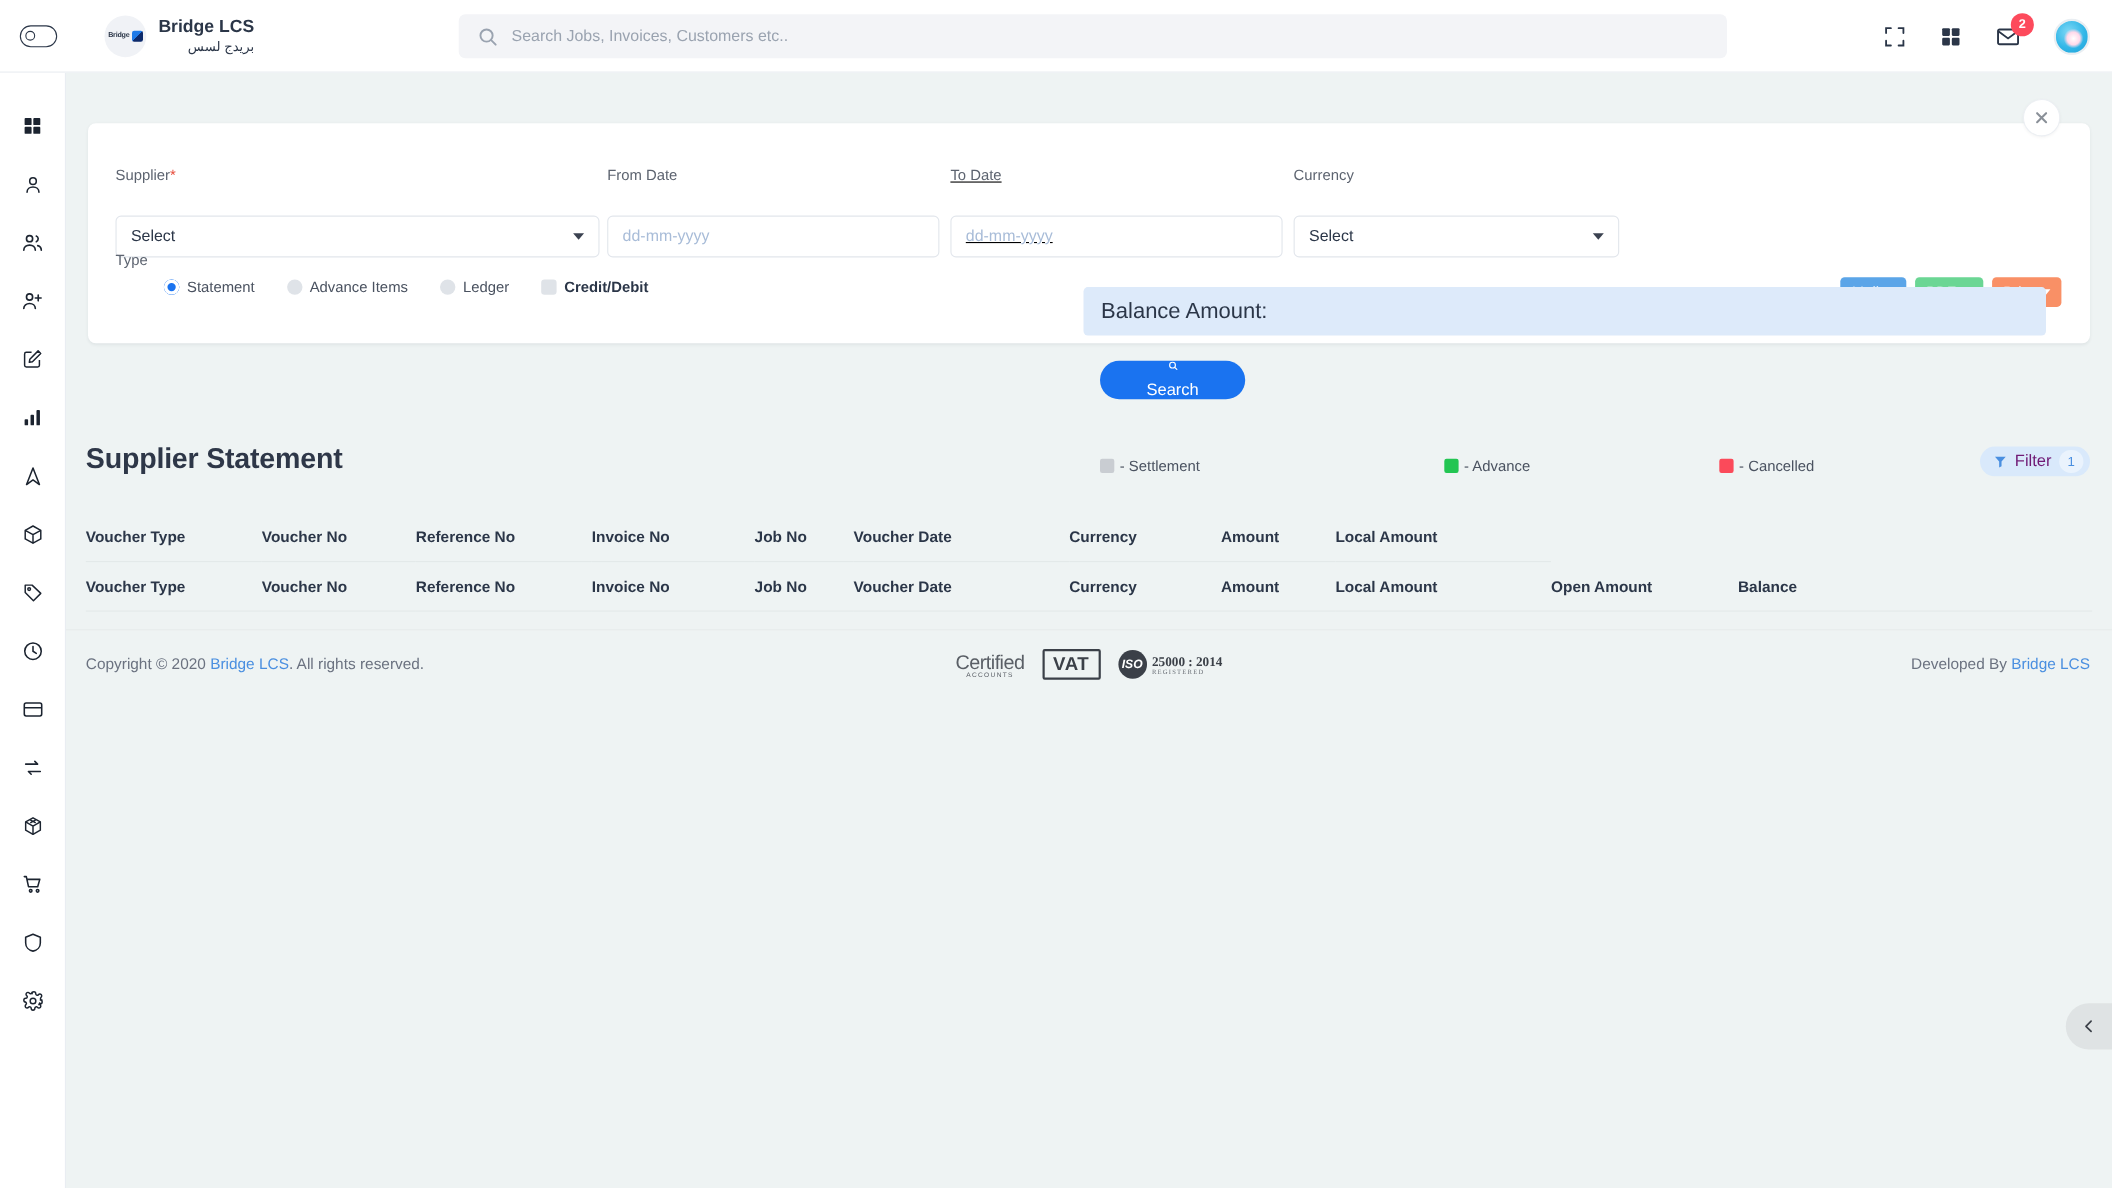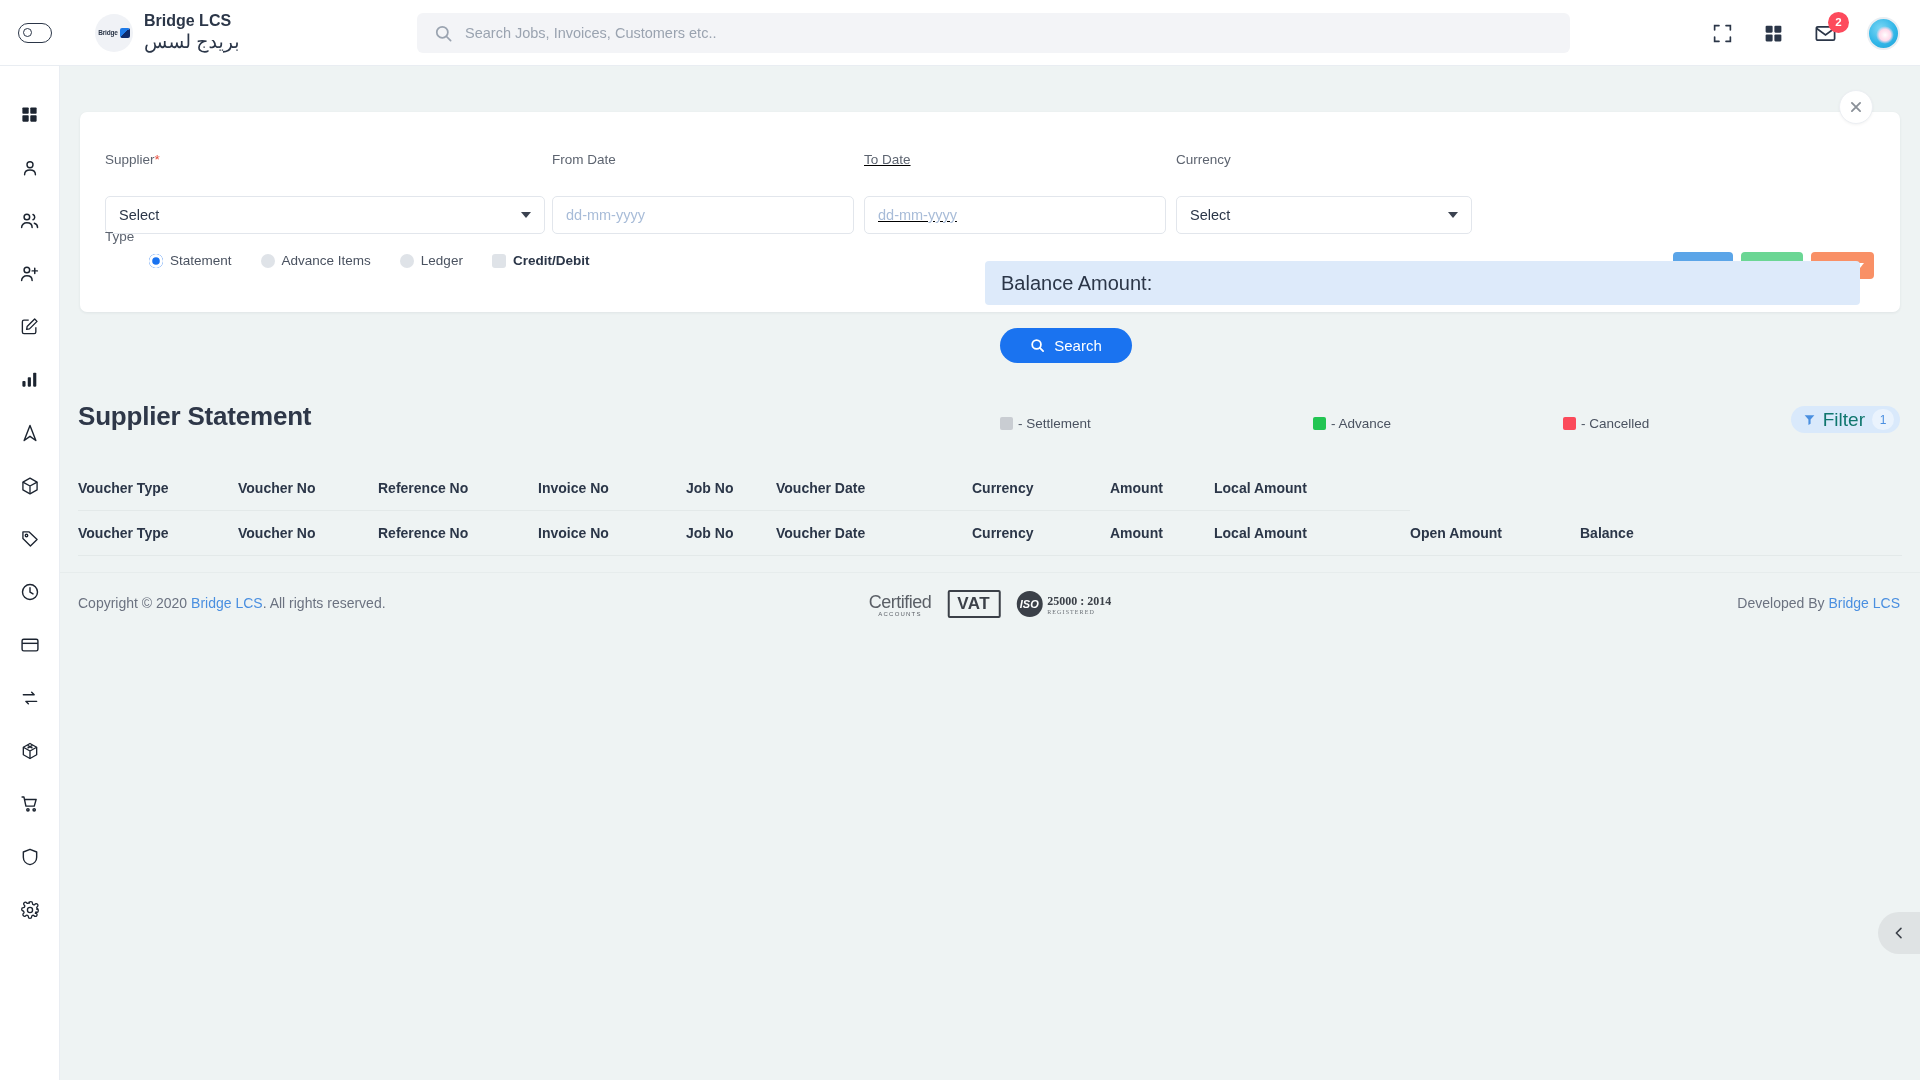--- a/index.html
+++ b/index.html
@@ -25,21 +25,21 @@
   .brand { display: flex; align-items: center; margin-left: 43px; }
   .brand-logo {
     width: 38px; height: 38px; border-radius: 50%; background: #f0f2f6;
     display: flex; align-items: center; justify-content: center;
   }
   .brand-logo .lg { display:flex; align-items:center; gap:2px; }
   .brand-logo .lg-txt { font-size: 6.5px; font-weight: bold; color:#2b3648; letter-spacing:-.2px;}
   .brand-logo .lg-sq { width: 10px; height: 10px; background: linear-gradient(135deg,#1e7ae8 50%,#0d2a6b 50%); border-radius:2px;}
   .brand-text { margin-left: 11px; line-height: 1.18; }
   .brand-name { font-size: 16px; color: #2b3648; font-weight: 600; }
-  .brand-ar { font-size: 19px; color: #2b3648; direction: rtl; }
+  .brand-ar { font-size: 12px; color: #2b3648; direction: rtl; }
 
   .searchwrap {
     position: absolute; left: 417px; top: 13px; width: 1153px; height: 40px;
     background: #f3f4f7; border-radius: 6px; display: flex; align-items: center;
   }
   .searchwrap svg { margin-left: 17px; }
   .search-input {
     border: 0; outline: none; background: transparent; margin-left: 12px;
     font-size: 14.5px; color: #7f1d1d; font-family: "Liberation Sans", sans-serif;
     width: 1050px; height: 36px;
@@ -126,39 +126,39 @@
 
   .balance {
     position: absolute; left: 925px; top: 195px; width: 875px; height: 44px;
     background: #ddeafa; border-radius: 4px; display: flex; align-items: center;
     padding-left: 16px; font-size: 20px; color: #2b3648;
   }
 
   .searchbtn {
     position: absolute; left: 940px; top: 262px; width: 132px; height: 35px;
     background: #1a73f0; border-radius: 18px; color: #fff; font-size: 15px;
-    display: flex; align-items: center; justify-content: center; gap: 9px; cursor: pointer; z-index: 6;
+    display: flex; align-items: center; justify-content: center; gap: 9px; cursor: pointer; z-index: 6; flex-direction: column;
   }
 
   .page-title {
     position: absolute; left: 18px; top: 335px; font-size: 26px; font-weight: 700; color: #2e3748;
     letter-spacing: -0.2px;
   }
 
   .legend { position: absolute; top: 350px; font-size: 13.5px; color: #4a5260; display: flex; align-items: center; gap: 5px; }
   .lg-sq { width: 13px; height: 13px; border-radius: 2px; display: inline-block; }
   .legend.l1 { left: 940px; }
   .legend.l2 { left: 1253px; }
   .legend.l3 { left: 1503px; }
 
   .filterbtn {
     position: absolute; right: 20px; top: 340px; height: 27px; background: #d9e9fb; border-radius: 14px;
     display: flex; align-items: center; padding: 0 6px 0 12px; gap: 7px; cursor: pointer;
   }
-  .filterbtn span.t { font-size: 19px; color: #0f766e; }
+  .filterbtn span.t { font-size: 15px; color: #701a75; }
   .fbadge {
     width: 22px; height: 21px; background: #eaf3fd; border-radius: 11px; color: #4a8fe0;
     font-size: 12px; display: flex; align-items: center; justify-content: center;
   }
 
   .tablewrap { position: absolute; left: 18px; top: 400px; width: 1824px; }
   table { width: 100%; border-collapse: collapse; }
   th {
     text-align: left; font-size: 14px; font-weight: 700; color: #2b3648; padding: 14px 0 14px 0;
     border-bottom: 1px solid #e3e9e9;

